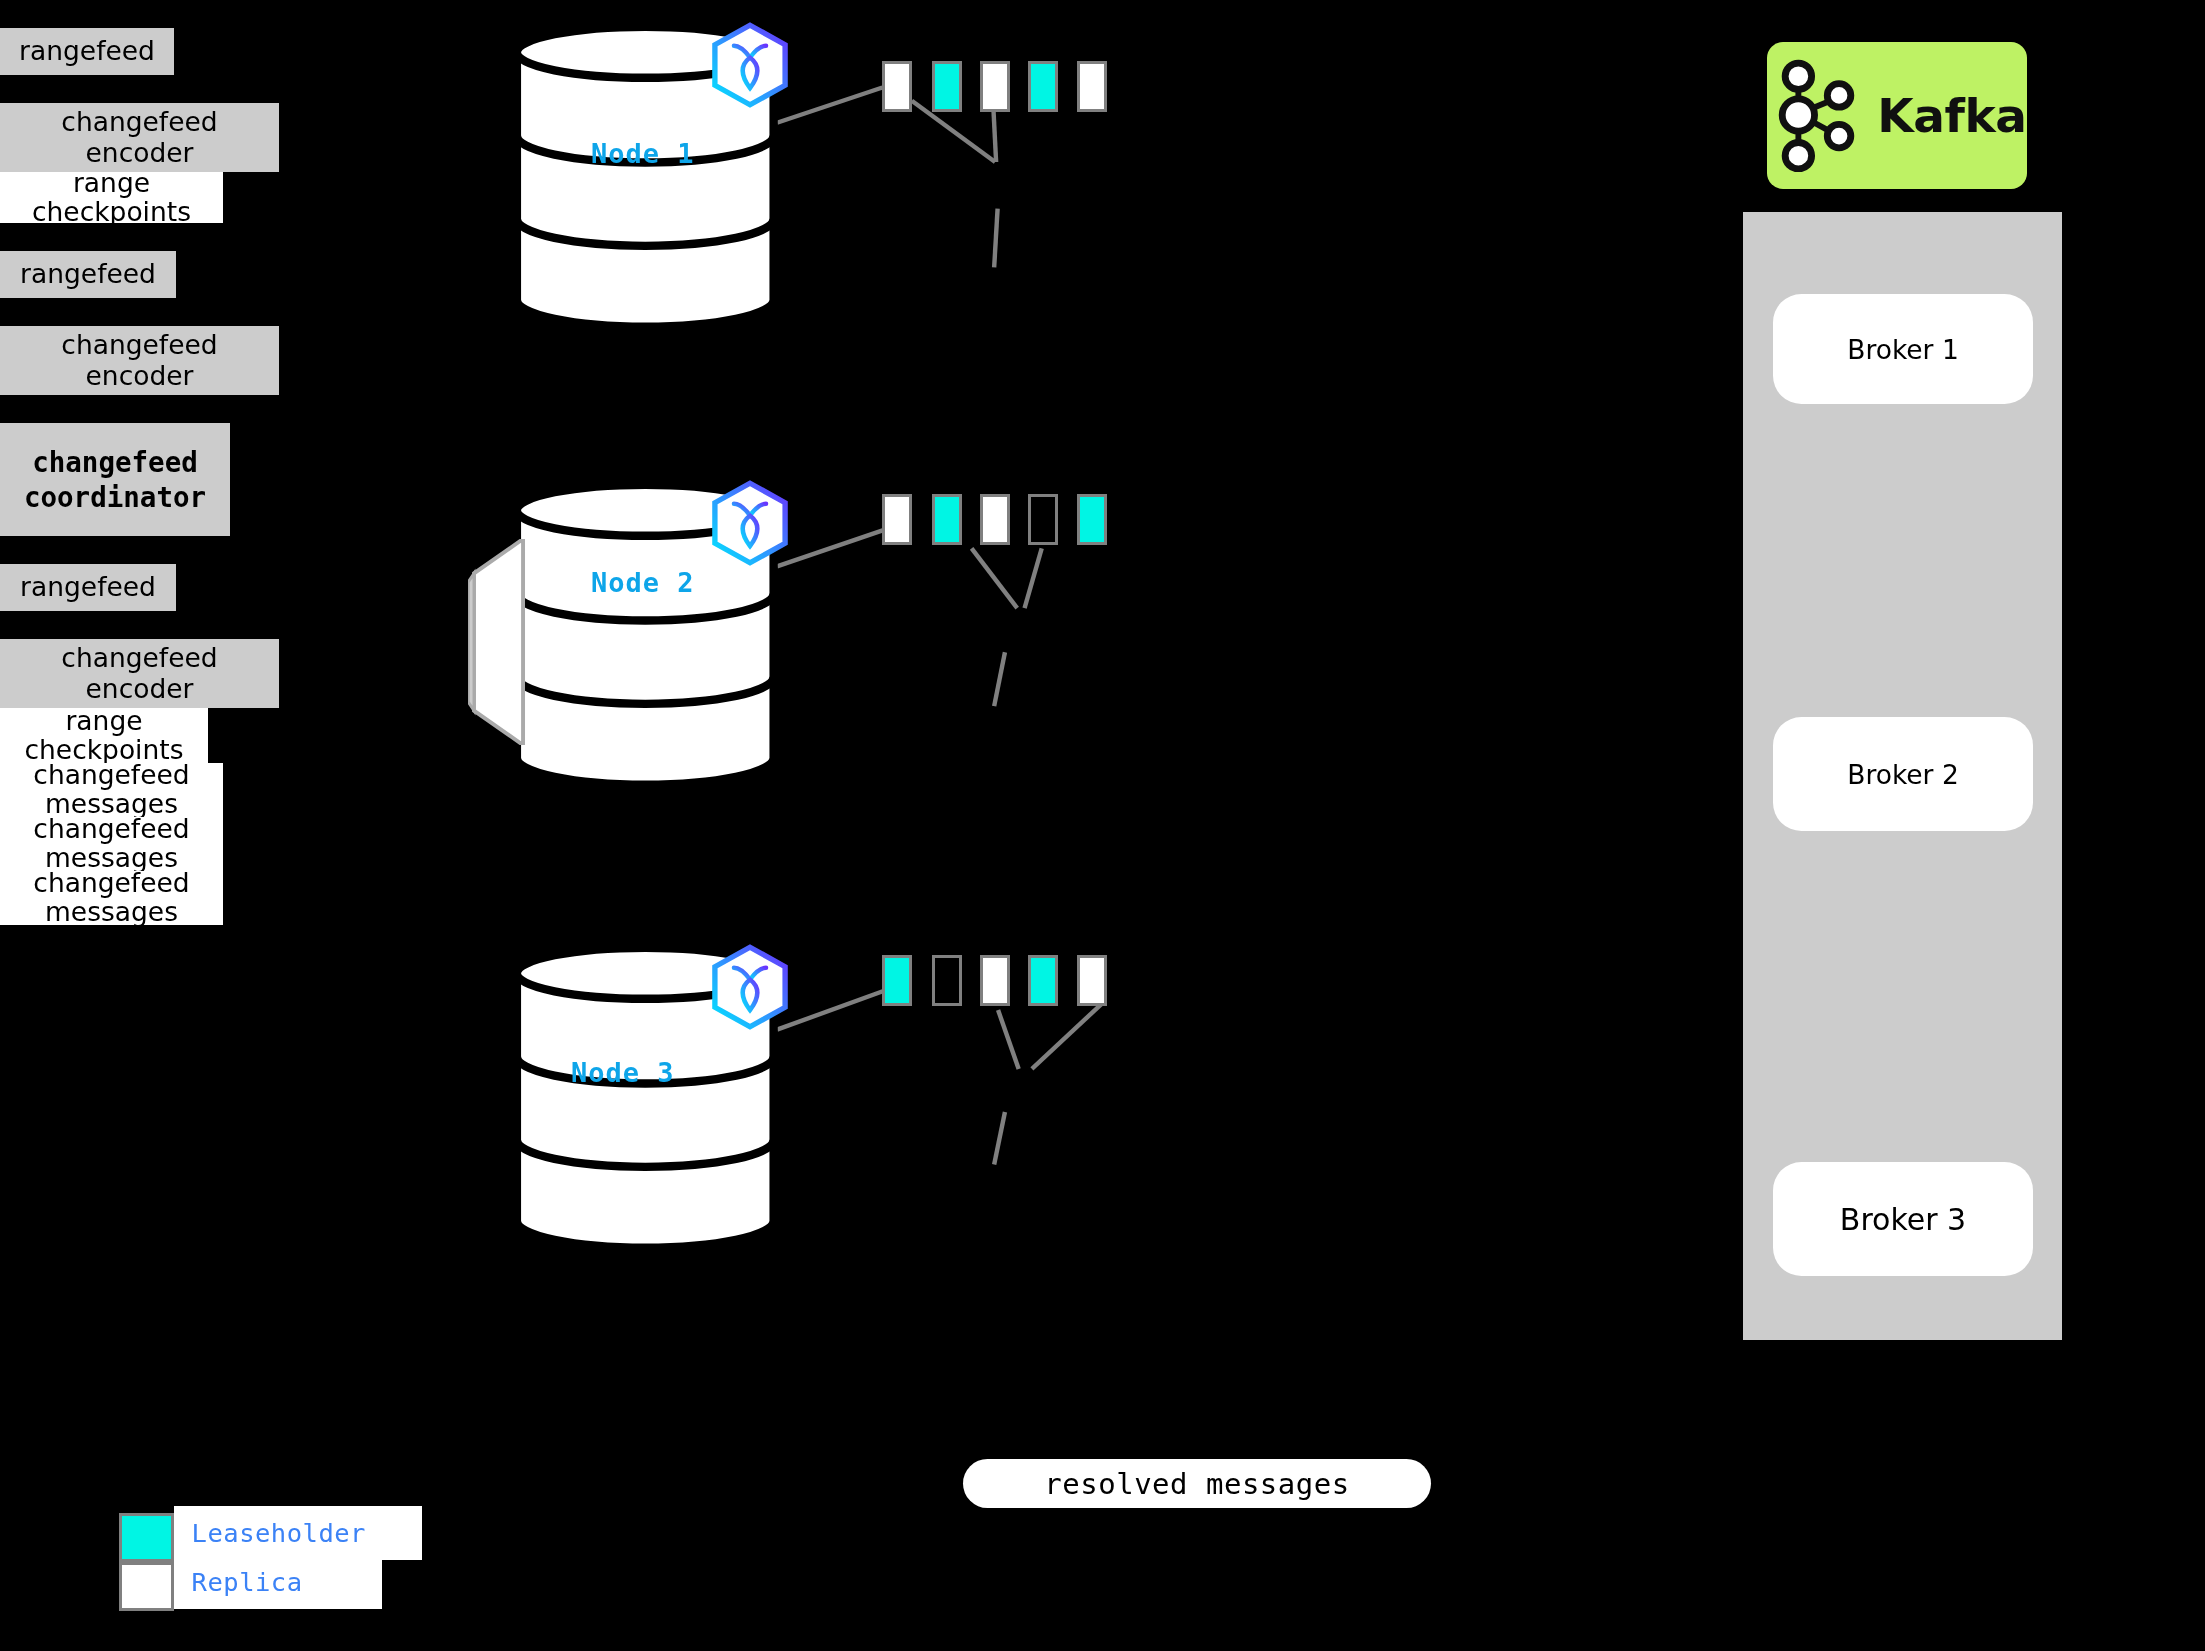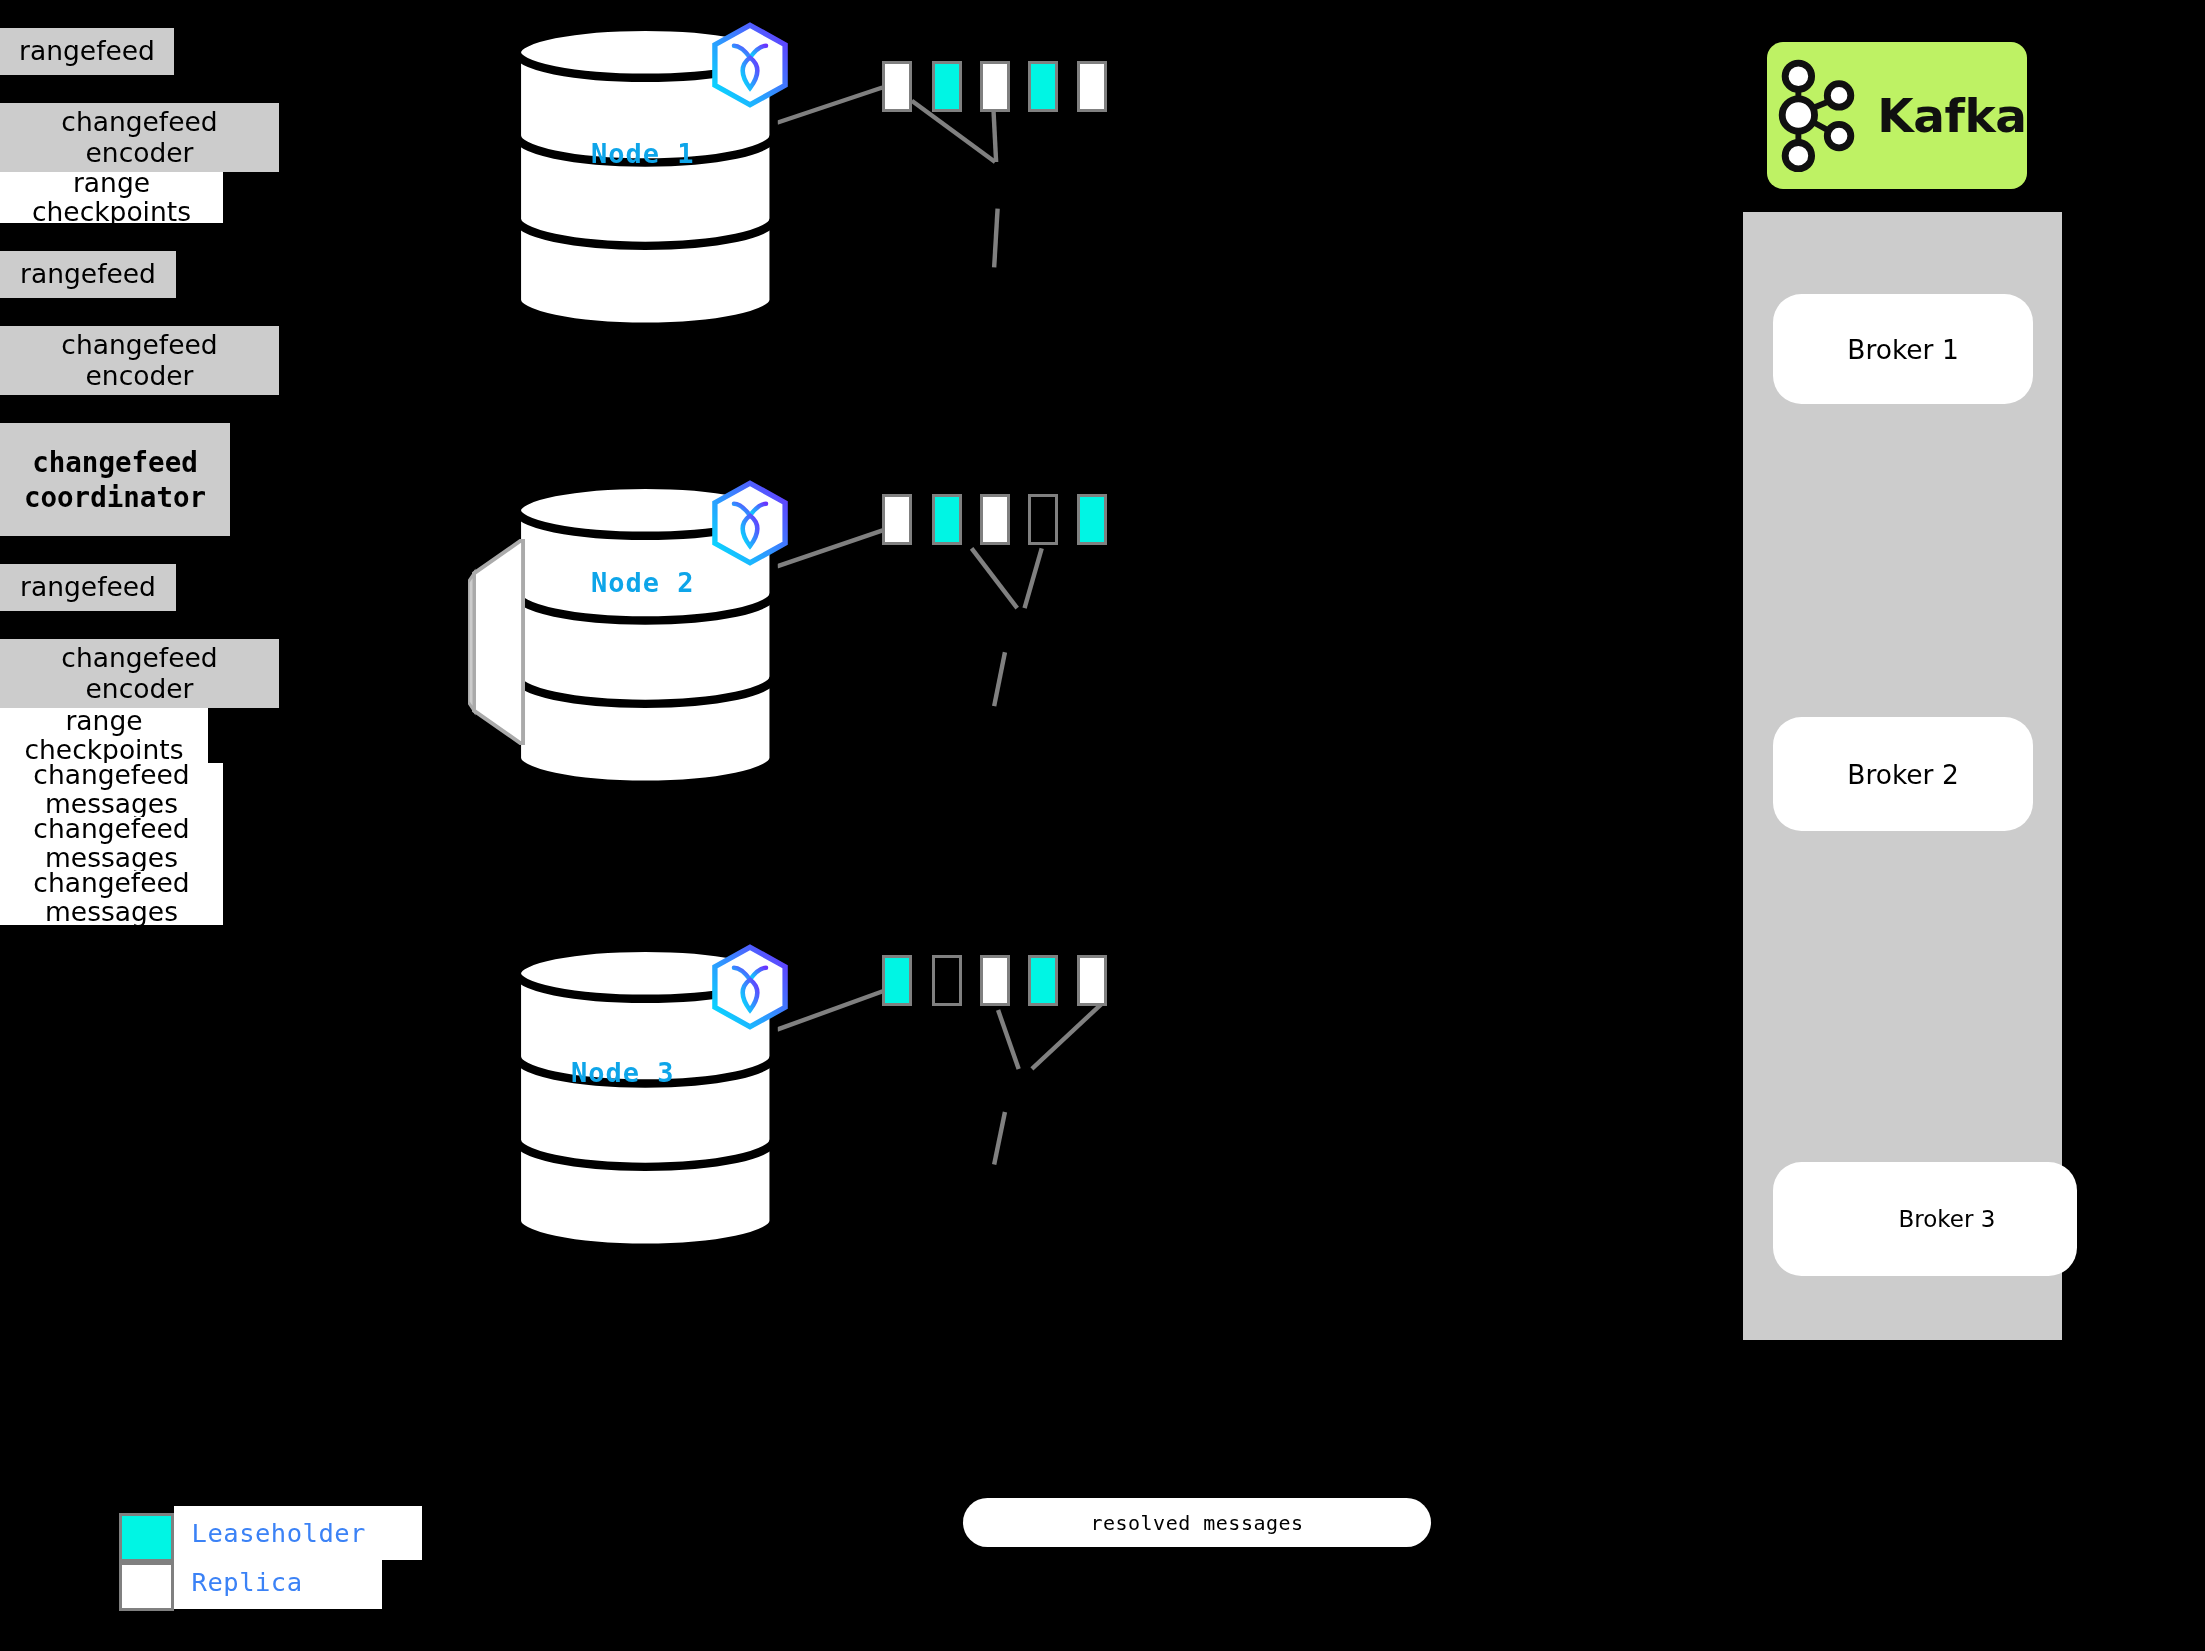--- a/index.html
+++ b/index.html
@@ -298,23 +298,23 @@
         <circle cx="145" cy="157" r="24"></circle>
       </g>
     </svg>
     <span class="kafka-word" style="font-size:47px;margin-left:11.8px;">Kafka</span>
   </div>
 
   <div class="broker-panel" style="left:1743px;top:212px;width:319px;height:1128px;"></div>
 
   <div class="broker" style="left:1773px;top:294px;width:260px;height:110px;font-size:26.5px;">Broker 1</div>
   <div class="broker" style="left:1773px;top:717px;width:260px;height:114px;font-size:26.5px;">Broker 2</div>
-  <div class="broker" style="left:1773px;top:1162px;width:260px;height:114px;font-size:23px;padding-left:44px;">Broker 3</div>
-
-  <div class="pill" style="left:963px;top:1459px;width:468px;height:49px;font-size:20px;margin-top:39px;">resolved messages</div>
+  <div class="broker" style="left:1773px;top:1162px;width:260px;height:114px;font-size:30px;">Broker 3</div>
+
+  <div class="pill" style="left:963px;top:1459px;width:468px;height:49px;font-size:29px;">resolved messages</div>
 
   <div class="legend-swatch lease" style="left:119px;top:1513px;width:55px;height:49px;background:#00f5e4;"></div>
   <div class="legend-label" style="left:174px;top:1506px;width:230px;height:54px;font-size:25.5px;">Leaseholder</div>
 
   <div class="legend-swatch replica" style="left:119px;top:1562px;width:55px;height:49px;background:#ffffff;"></div>
   <div class="legend-label" style="left:174px;top:1555px;width:190px;height:54px;font-size:25.5px;">Replica</div>
 
 </div>
 
 

